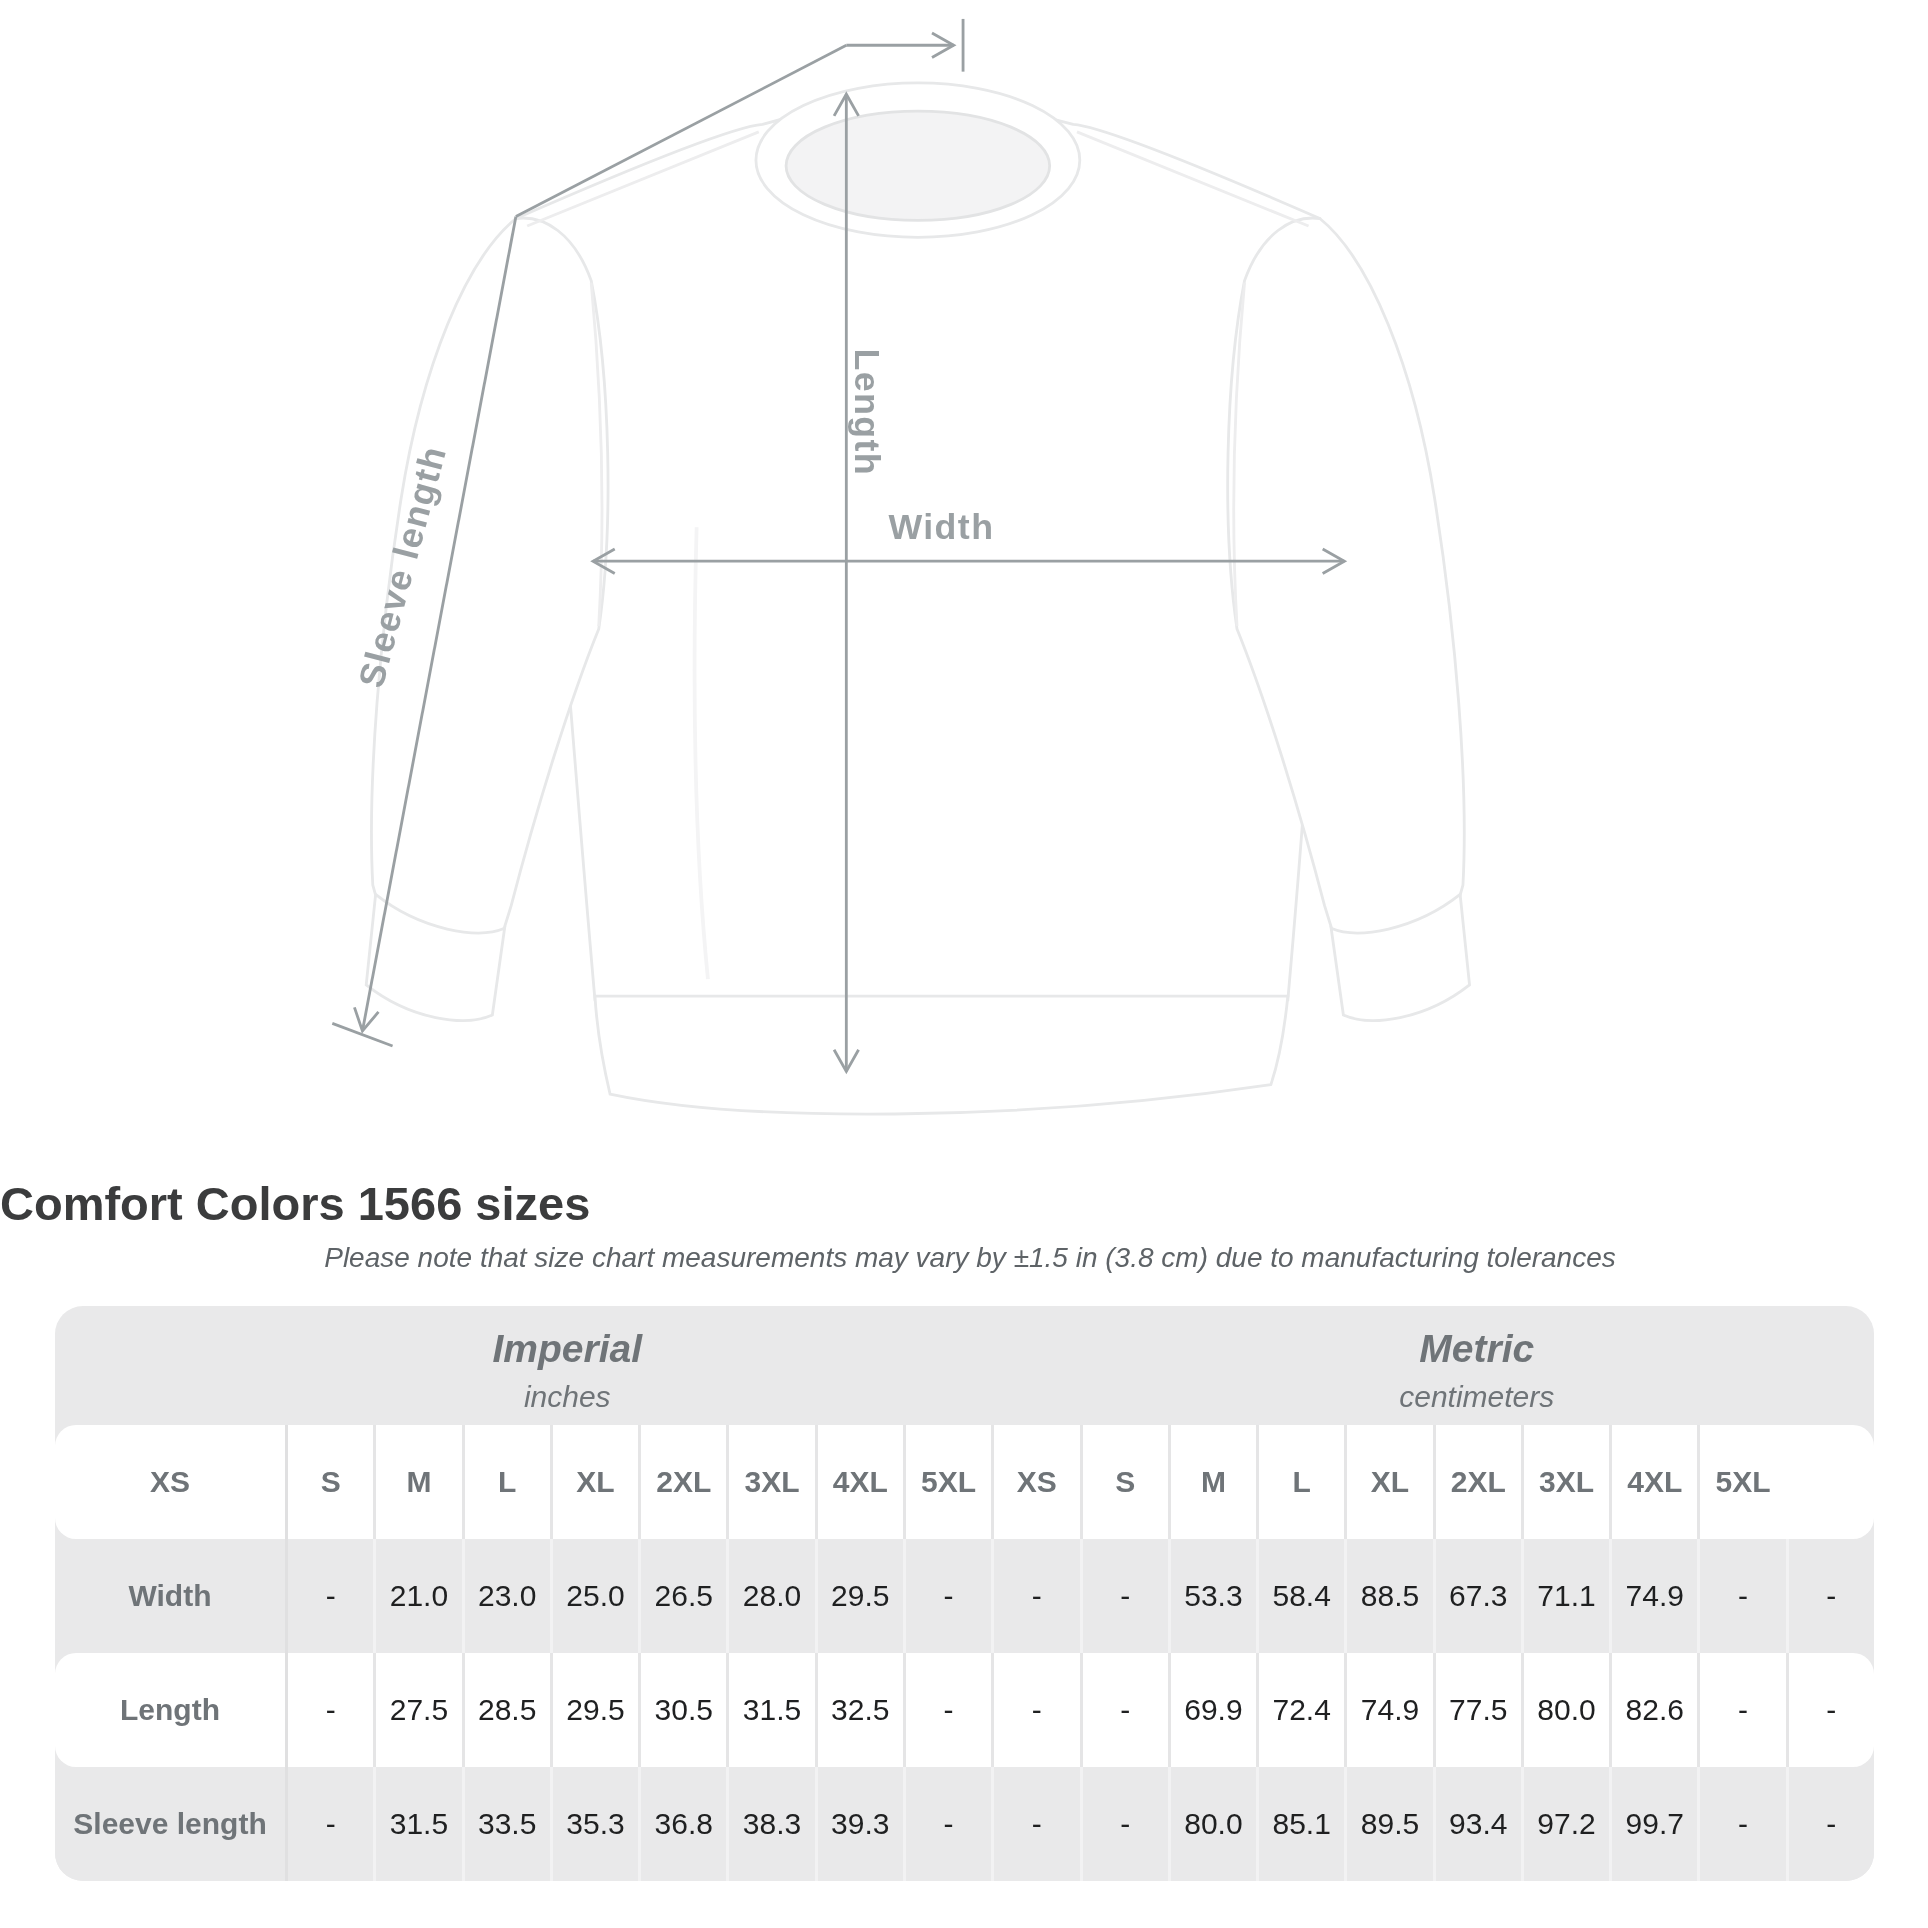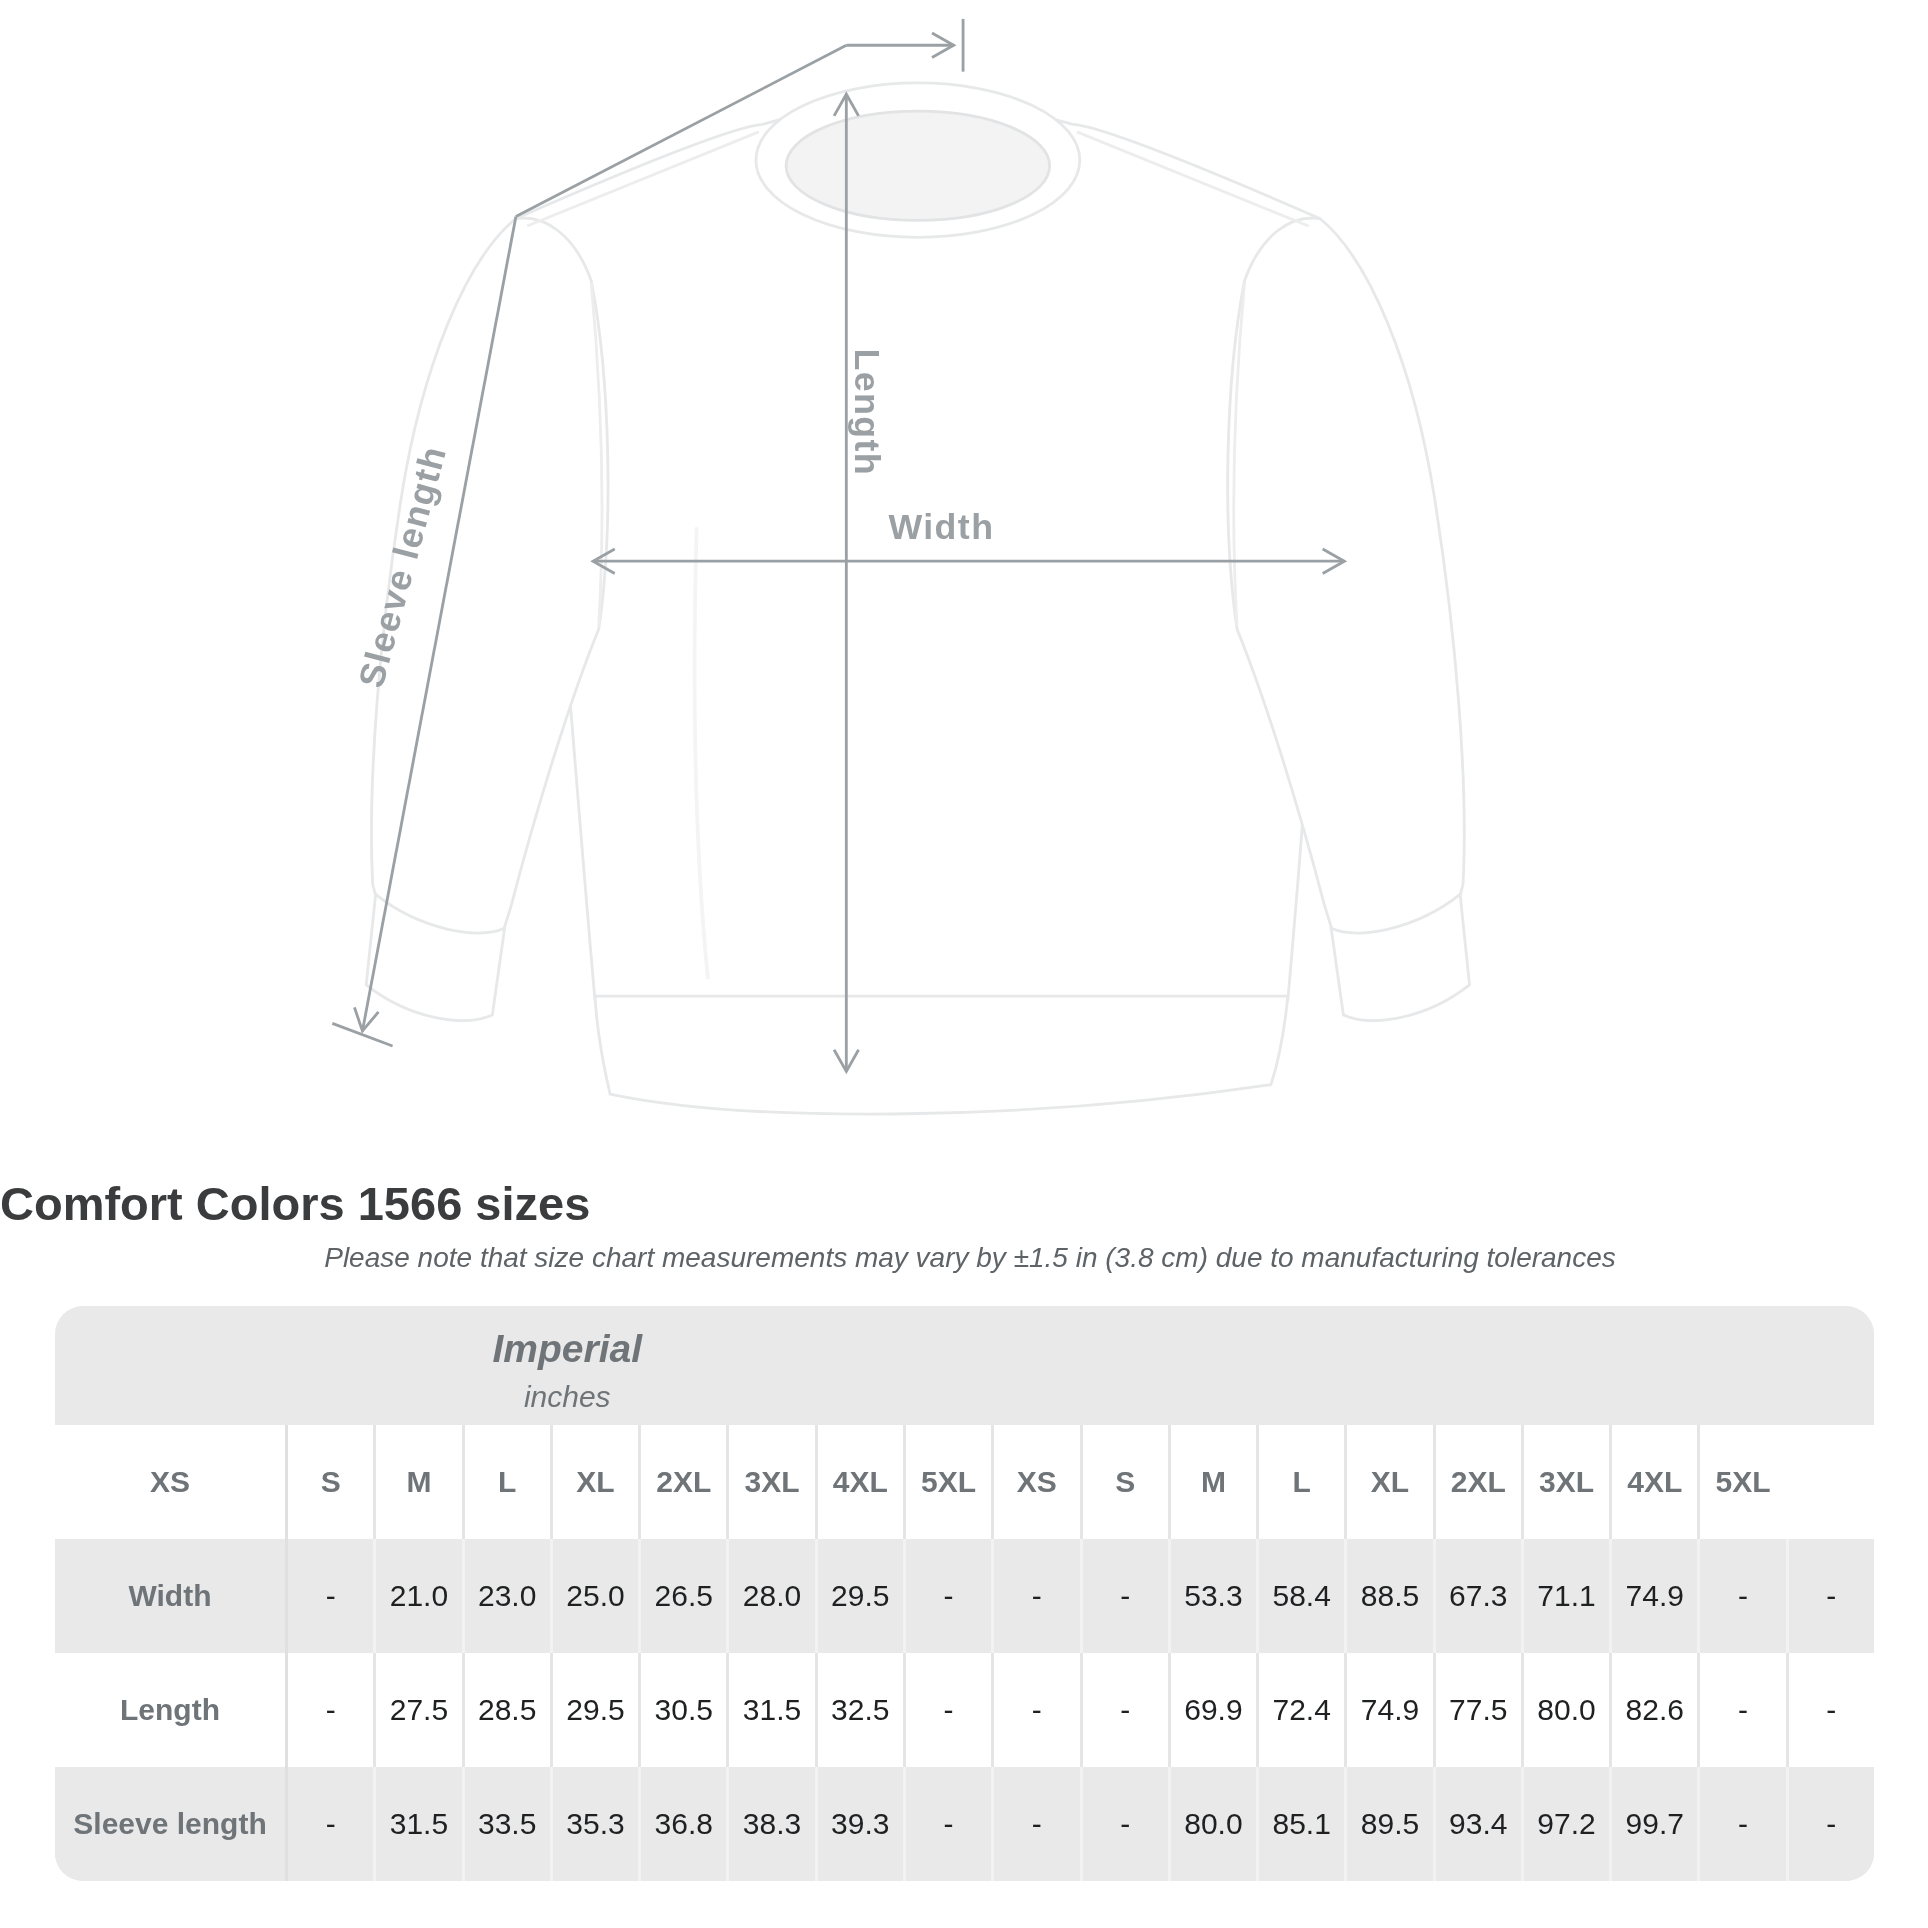--- a/index.html
+++ b/index.html
@@ -50,20 +50,21 @@
   .size-table{
     margin:32px 0 0 55px;
     width:1819px;
     border-radius:28px;
     overflow:hidden;
     background:var(--table_bg);
   }
   .band,.trow{
     display:grid;
     grid-template-columns:230px repeat(18, 1fr);
+    border-radius:21px;
   }
   .band{height:119px;}
   .band-cell{
     display:flex;flex-direction:column;
     align-items:center;justify-content:center;
     padding-top:9.4px;
     color:var(--header_text);
   }
   .band-imperial{grid-column:1/11;}
   .band-metric{grid-column:11/20;}
@@ -140,20 +141,24 @@
   </svg>
 
   <h1 class="page-title">Comfort Colors 1566 sizes</h1>
   <p class="page-subtitle">Please note that size chart measurements may vary by ±1.5 in (3.8 cm) due to manufacturing tolerances</p>
 
   <div class="size-table">
     <div class="band">
       <div class="band-cell band-imperial">
         <div class="band-title">Imperial</div>
         <div class="band-sub">inches</div>
+      </div>
+      <div class="band-cell band-metric">
+        <div class="band-title">Metric</div>
+        <div class="band-sub">centimeters</div>
       </div>
     </div>
     <div id="size-grid">
         <div class="trow row-head">
           <div class="cell head-cell">XS</div>
           <div class="cell head-cell">S</div>
           <div class="cell head-cell">M</div>
           <div class="cell head-cell">L</div>
           <div class="cell head-cell">XL</div>
           <div class="cell head-cell">2XL</div>

